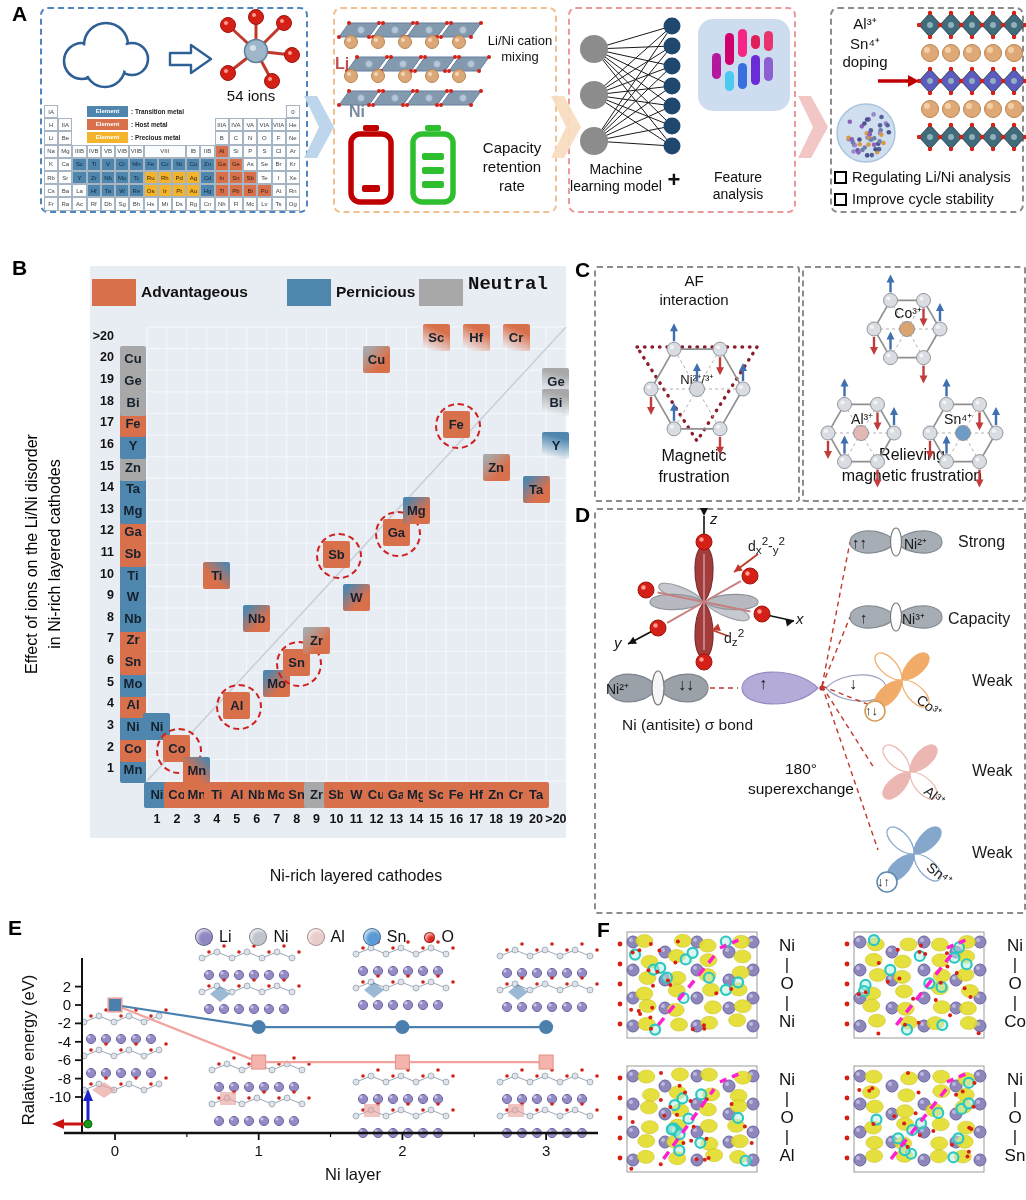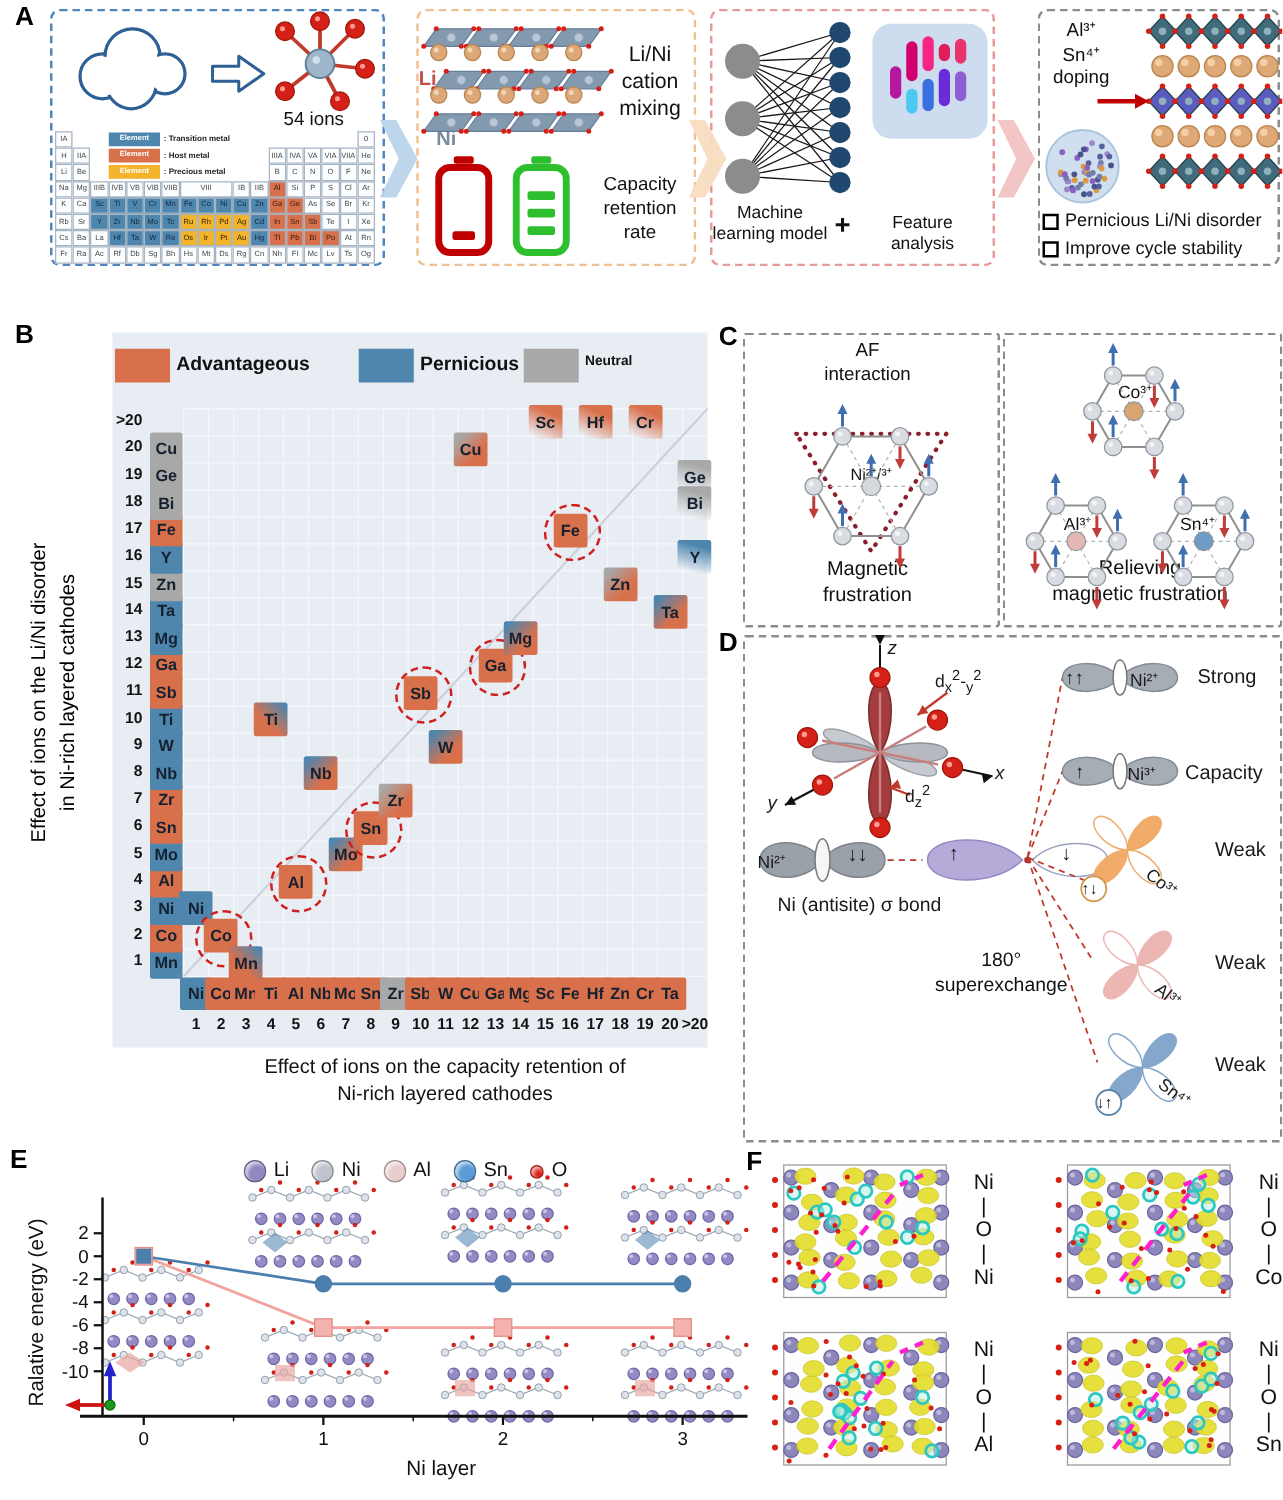--- a/index.html
+++ b/index.html
@@ -257,21 +257,21 @@
           <circle cx="42" cy="42" r="11.5" fill="#9db6c9" stroke="#5f7f99" stroke-width="1.5"></circle>
           <circle cx="39" cy="39" r="3" fill="#d3e2ec"></circle>
         </svg>
       </div>
   </div>
 
   <div class="pa-box" style="left:333px;width:224px">
     <div class="pa-body" id="a2body" style="border:2.5px dashed #f0c090">
       <div class="abs" style="left:0px;top:46px;font-size:16px;font-weight:bold;color:#c0504d">Li</div>
       <div class="abs" style="left:14px;top:94px;font-size:16px;font-weight:bold;color:#7a8ba0">Ni</div>
-      <div class="ctext" style="left:150px;top:24px;width:70px;font-size:17px;line-height:1.25">Li/Ni cation mixing</div>
+      <div class="ctext" style="left:150px;top:24px;width:70px;font-size:13px;line-height:1.25">Li/Ni cation mixing</div>
       <div class="ctext" style="left:134px;top:130px;width:86px;font-size:15px;line-height:1.25">Capacity retention rate</div>
     <svg width="150" height="112" style="position: absolute; left: 0px; top: 2px; overflow: visible;">
           <polygon points="4,26 34,26 44,12 14,12" fill="#7e95ab" stroke="#60799a" stroke-width="1" opacity="0.96"></polygon>
           <circle cx="26" cy="19" r="3.5" fill="#b7c7d6" stroke="#8fa5bb" stroke-width="0.8"></circle>
           <circle cx="4" cy="26" r="2" fill="#d42016"></circle>
           <circle cx="34" cy="26" r="2" fill="#d42016"></circle>
           <circle cx="44" cy="12" r="2" fill="#d42016"></circle>
           <circle cx="14" cy="12" r="2" fill="#d42016"></circle>
           <polygon points="38,26 68,26 78,12 48,12" fill="#7e95ab" stroke="#60799a" stroke-width="1" opacity="0.96"></polygon>
           <circle cx="60" cy="19" r="3.5" fill="#b7c7d6" stroke="#8fa5bb" stroke-width="0.8"></circle>
@@ -427,21 +427,21 @@
       </div>
   </div>
 
   <div class="pa-box" style="left:830px;width:194px">
     <div class="pa-body" id="a4body" style="border:2.5px dashed #8c8c8c">
       <div class="ctext" style="left:0px;top:4px;width:66px;font-size:15px">Al³⁺</div>
       <div class="ctext" style="left:0px;top:24px;width:66px;font-size:15px">Sn⁴⁺</div>
       <div class="ctext" style="left:0px;top:44px;width:66px;font-size:15px">doping</div>
       <div class="abs" style="left:2px;top:160px;display:flex;align-items:center;font-size:14.5px">
         <span class="chk"></span>
-        <span>Pernicious Li/Ni disorder</span>
+        <span>Regulating Li/Ni analysis</span>
       </div>
       <div class="abs" style="left:2px;top:182px;display:flex;align-items:center;font-size:14.5px">
         <span class="chk"></span>
         <span>Improve cycle stability</span>
       </div>
     <svg width="108" height="152" style="position: absolute; left: 86px; top: 2px; overflow: visible;">
           <polygon points="1,14 12,2 23,14 12,26" fill="#3f6b7a" stroke="#23424e" stroke-width="1"></polygon>
           <circle cx="12" cy="14" r="3" fill="#8fb0bd"></circle>
           <circle cx="1" cy="14" r="2.2" fill="#d42016"></circle>
           <circle cx="23" cy="14" r="2.2" fill="#d42016"></circle>
@@ -601,21 +601,20 @@
           <circle cx="33.080118643669984" cy="18.454838200085945" r="2.3" fill="#47538a"></circle>
           <circle cx="45.97851126415261" cy="32.09270265458409" r="2.3" fill="#9a86c9"></circle>
           <circle cx="37.78773792092505" cy="54.11283633673936" r="2.3" fill="#56619c"></circle>
           <circle cx="17.812533218775854" cy="38.35442045562574" r="2.3" fill="#8b5fbf"></circle>
           <circle cx="47.29324843544514" cy="33.78198159515238" r="2.3" fill="#d89b3f"></circle>
           <circle cx="37.26346335391678" cy="38.710371963546606" r="2.3" fill="#6f7fa6"></circle>
         </svg>
       </div>
   </div>
 
-  <div class="ctext" style="left:146px;top:845px;width:420px;font-size:16px">Effect of ions on the capacity retention of</div>
   <div class="ctext" style="left:146px;top:867px;width:420px;font-size:16px">Ni-rich layered cathodes</div>
   <div class="yrot">
     <div>Effect of ions on the Li/Ni disorder</div>
     <div>in Ni-rich layered cathodes</div>
   </div>
 
   <div class="dashbox" style="left:594px;top:266px;width:202px;height:232px"></div>
   <div class="dashbox" style="left:802px;top:266px;width:220px;height:232px"></div>
   <div class="ctext" style="left:619px;top:272px;width:150px;font-size:15px">AF</div>
   <div class="ctext" style="left:619px;top:291px;width:150px;font-size:15px">interaction</div>
@@ -1253,21 +1252,21 @@
       <line x1="57" y1="493.40000000000003" x2="476" y2="493.40000000000003" stroke="#f5f8fb" stroke-width="1"></line>
       <line x1="475.95" y1="61" x2="475.95" y2="515" stroke="#f5f8fb" stroke-width="1"></line>
       <line x1="57" y1="515.02" x2="476" y2="515.02" stroke="#f5f8fb" stroke-width="1"></line>
       <line x1="57" y1="515" x2="476" y2="61" stroke="#c9cfd9" stroke-width="1.6"></line>
     </svg>
     <div class=" f-o" style="position: absolute; left: 92px; top: 279px; width: 44px; height: 27px;"></div>
     <div style="position: absolute; left: 141px; top: 283px; font-size: 15.5px; font-weight: bold;">Advantageous</div>
     <div class=" f-b" style="position: absolute; left: 287px; top: 279px; width: 44px; height: 27px;"></div>
     <div style="position: absolute; left: 336px; top: 283px; font-size: 15.5px; font-weight: bold;">Pernicious</div>
     <div class=" f-g" style="position: absolute; left: 419px; top: 279px; width: 44px; height: 27px;"></div>
-    <div style="position: absolute; left: 468px; top: 283px; font-size: 11px; font-weight: bold;">Neutral</div>
+    <div style="position: absolute; left: 468px; top: 273px; font-size: 19px; font-weight: bold; font-family: Liberation Mono, monospace;">Neutral</div>
     <div class="ptnum" style="position: absolute; left: 70px; top: 761.21px; width: 44px; text-align: right;">1</div>
     <div class="ptnum" style="position: absolute; left: 70px; top: 739.59px; width: 44px; text-align: right;">2</div>
     <div class="ptnum" style="position: absolute; left: 70px; top: 717.97px; width: 44px; text-align: right;">3</div>
     <div class="ptnum" style="position: absolute; left: 70px; top: 696.35px; width: 44px; text-align: right;">4</div>
     <div class="ptnum" style="position: absolute; left: 70px; top: 674.73px; width: 44px; text-align: right;">5</div>
     <div class="ptnum" style="position: absolute; left: 70px; top: 653.11px; width: 44px; text-align: right;">6</div>
     <div class="ptnum" style="position: absolute; left: 70px; top: 631.49px; width: 44px; text-align: right;">7</div>
     <div class="ptnum" style="position: absolute; left: 70px; top: 609.87px; width: 44px; text-align: right;">8</div>
     <div class="ptnum" style="position: absolute; left: 70px; top: 588.25px; width: 44px; text-align: right;">9</div>
     <div class="ptnum" style="position: absolute; left: 70px; top: 566.63px; width: 44px; text-align: right;">10</div>

